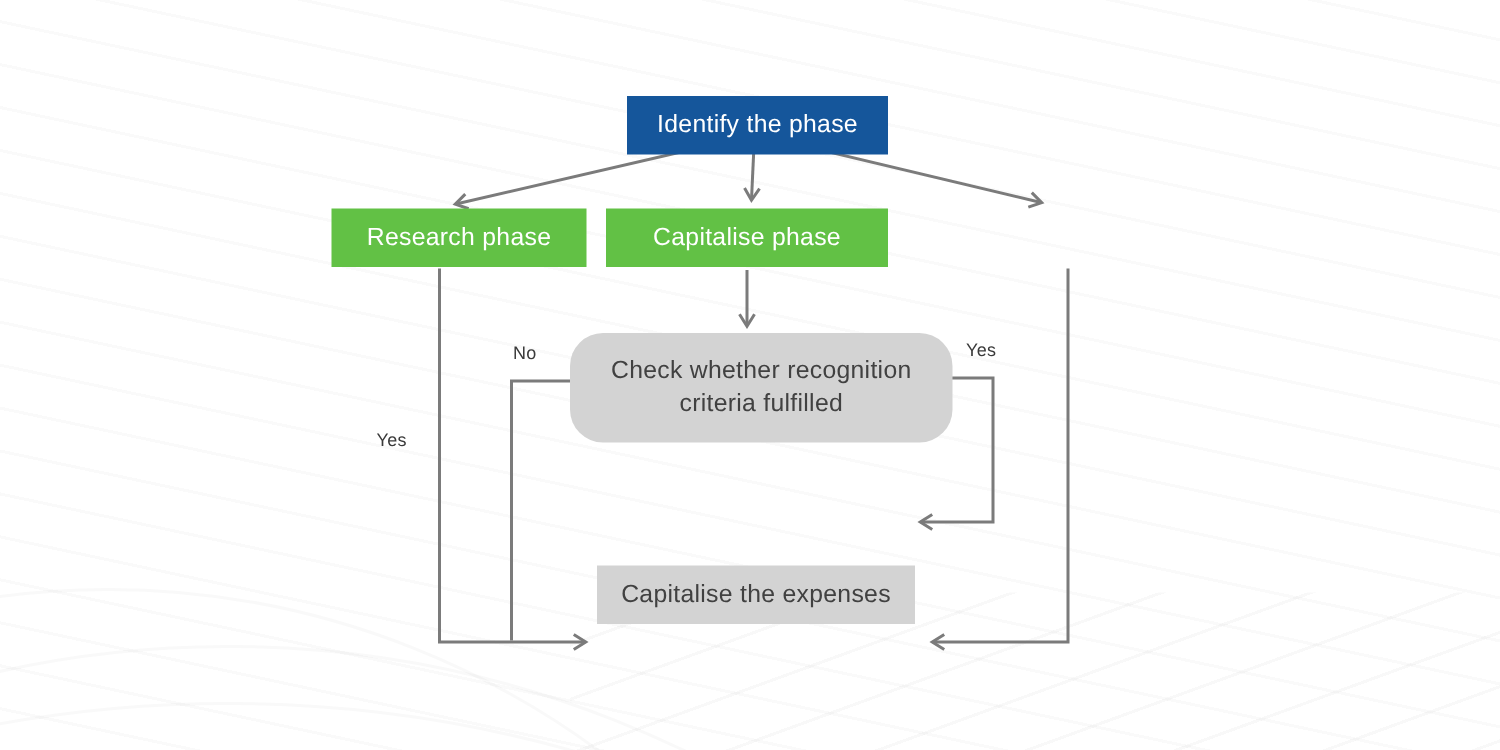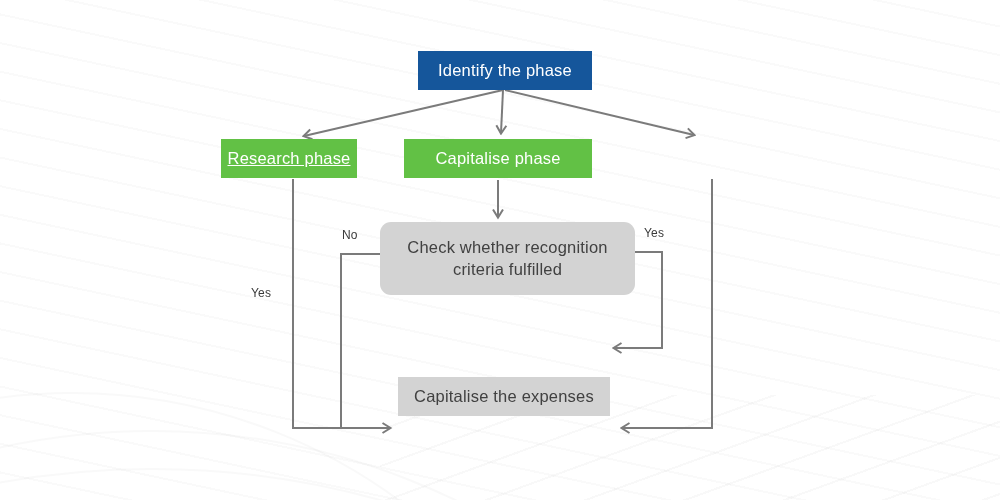--- a/index.html
+++ b/index.html
@@ -66,25 +66,25 @@
     text-align: center;
     font-size: 16.5px;
     letter-spacing: 0.2px;
     line-height: 1.3;
     box-sizing: border-box;
   }
   .node-blue  { background: #15569b; color: #ffffff; }
   .node-green { background: #62c145; color: #ffffff; }
   .node-gray  { background: #d3d3d3; color: #414141; }
 
-  .n-identify    { left: 418px; top: 51px;  width: 174px; height: 39px; }
-  .n-research    { left: 221px; top: 139px; width: 136px; height: 39px; text-decoration: underline; }
+  .n-identify    { left: 418px; top: 64px;  width: 174px; height: 39px; }
+  .n-research    { left: 221px; top: 139px; width: 170px; height: 39px; }
   .n-development { left: 404px; top: 139px; width: 188px; height: 39px; }
   .n-notclear    { left: 637px; top: 139px; width: 140px; height: 39px; }
-  .n-check       { left: 380px; top: 222px; width: 255px; height: 73px; border-radius: 11px; padding: 6px 18px; }
+  .n-check       { left: 380px; top: 222px; width: 255px; height: 73px; border-radius: 22px; padding: 6px 18px; }
   .n-capitalise  { left: 398px; top: 329px; width: 212px; height: 39px; margin-top: 48px; }
   .n-expense     { left: 395px; top: 408px; width: 222px; height: 40px; }
 
   
   .edge-label {
     position: absolute;
     font-size: 12px;
     color: #3a3a3a;
     letter-spacing: 0.2px;
   }

